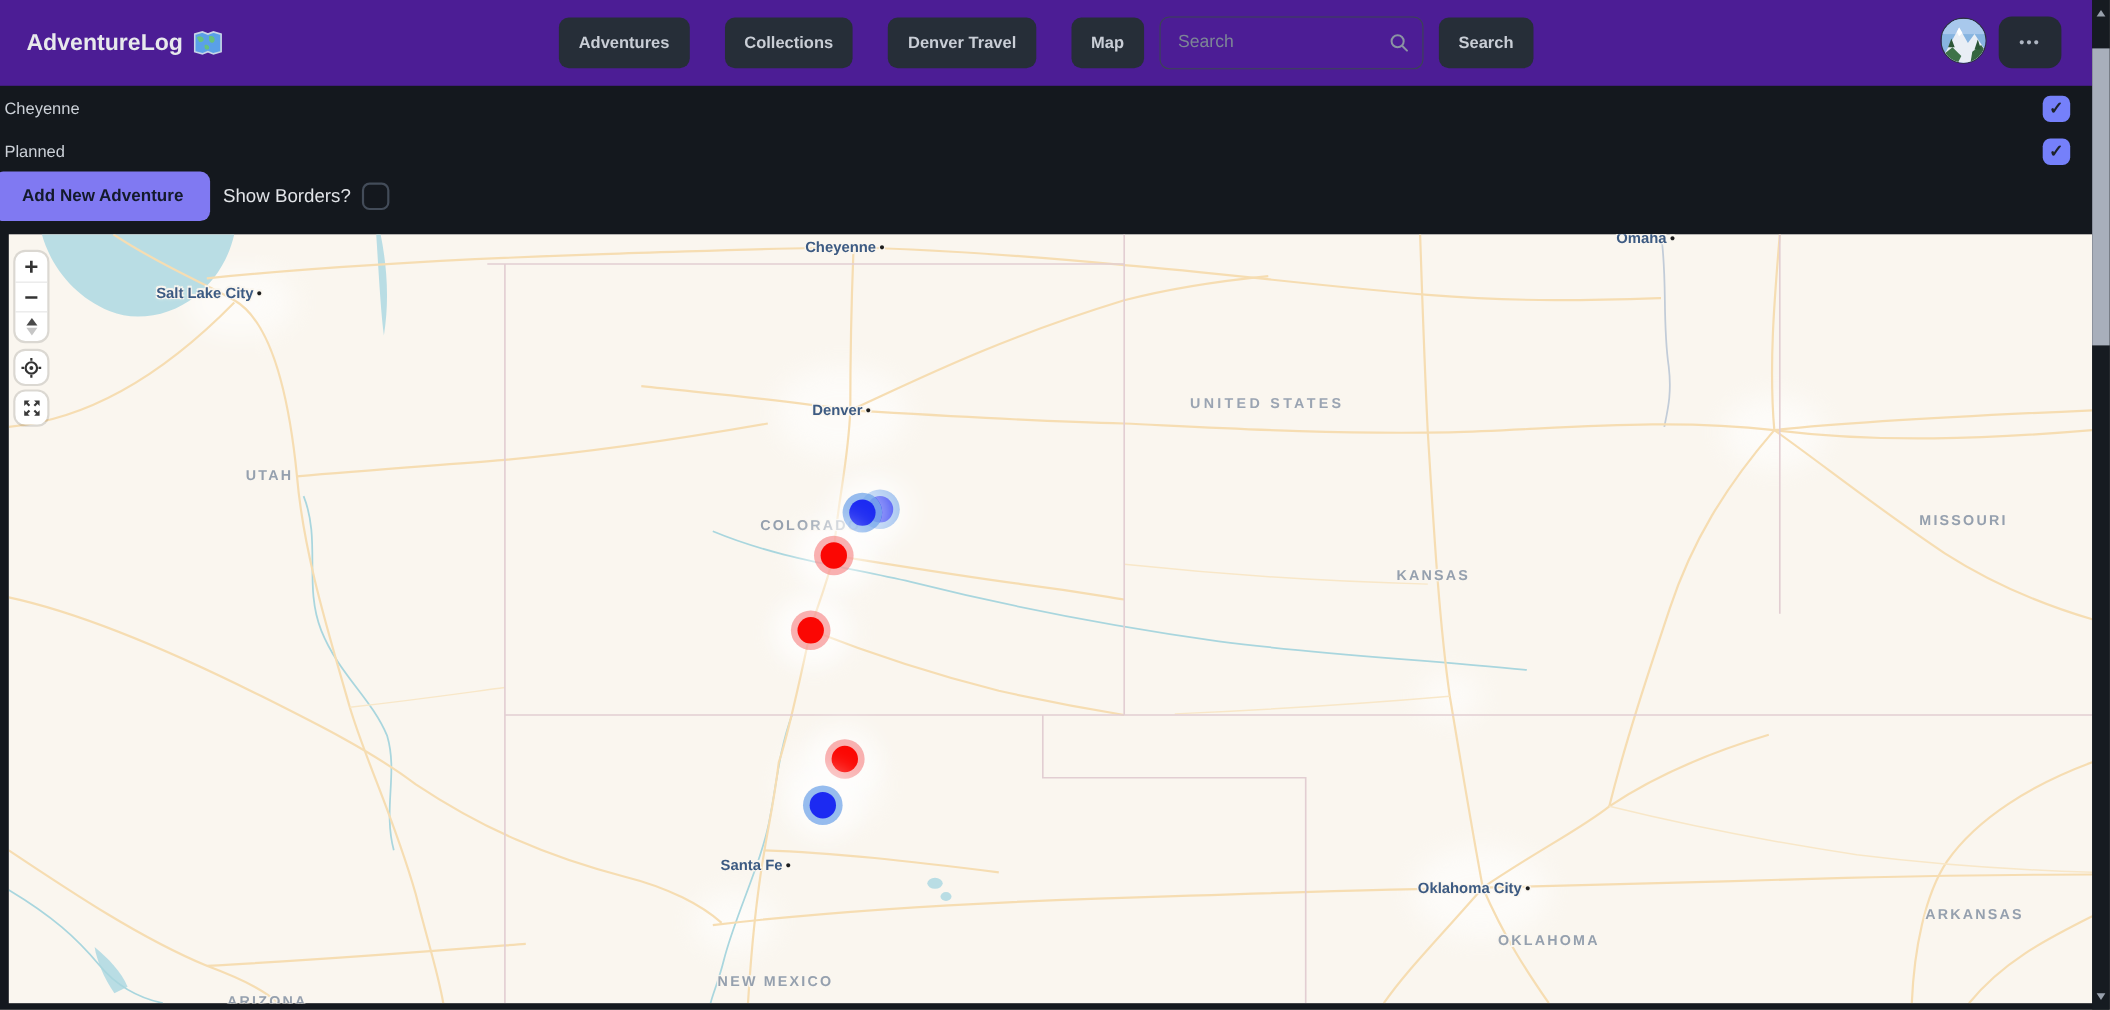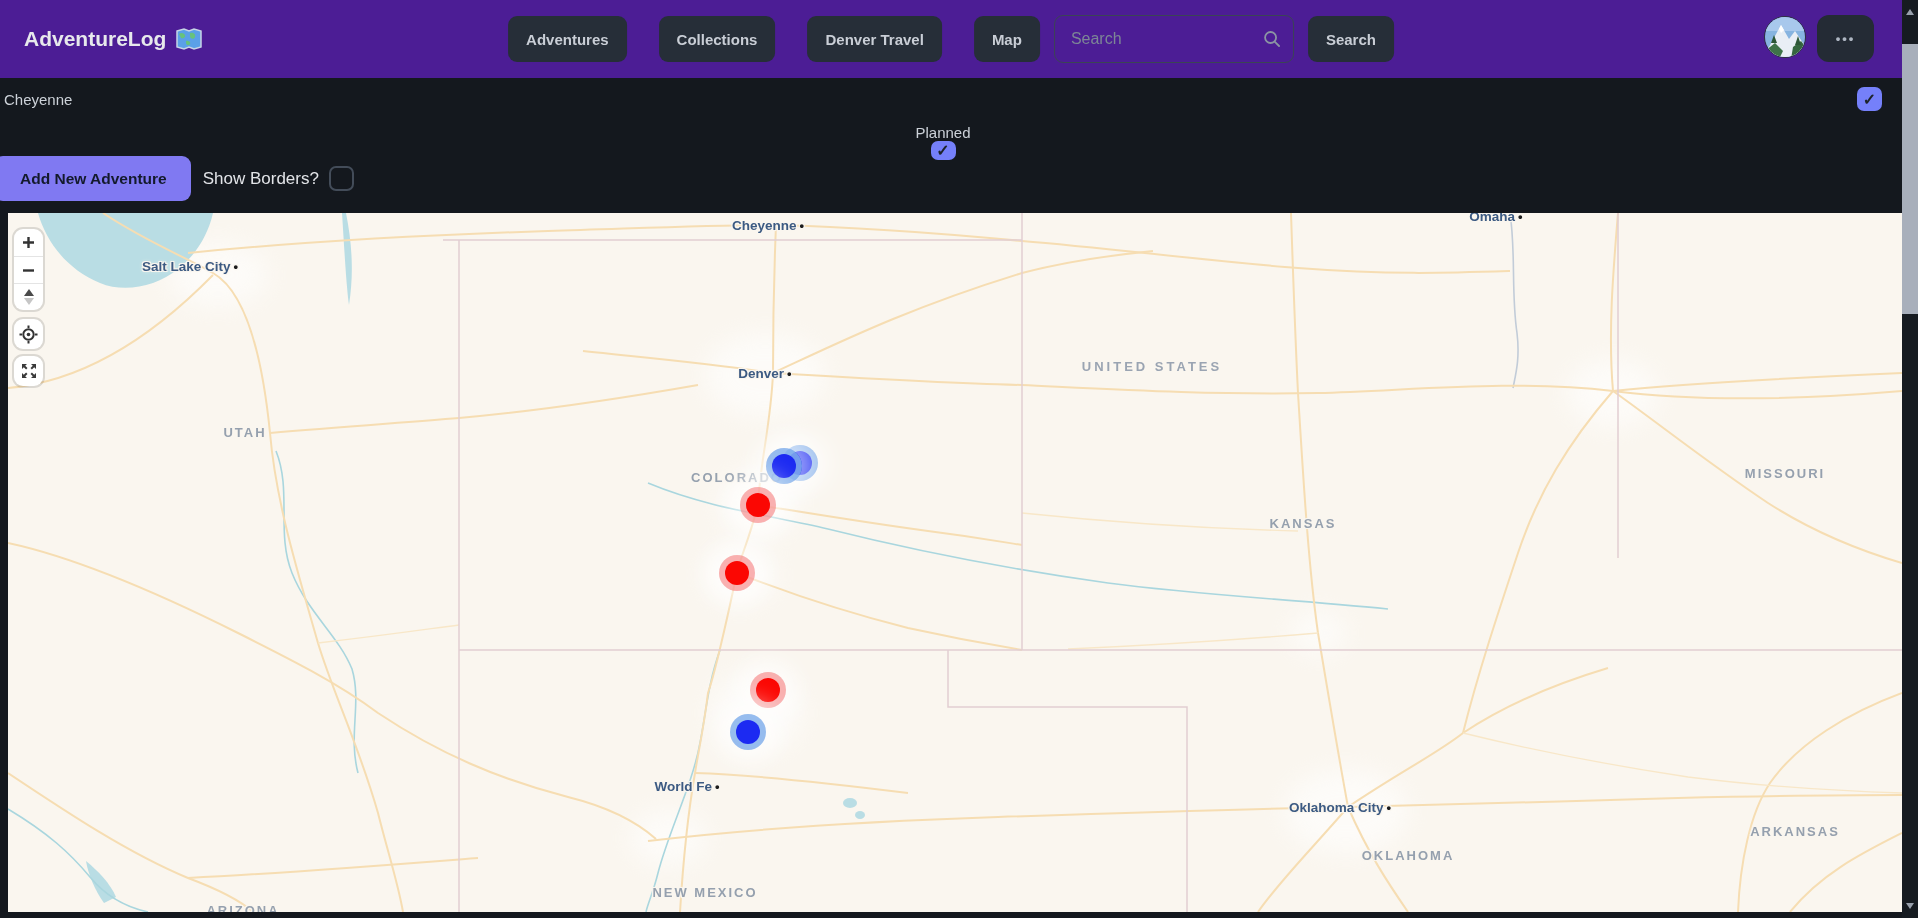--- a/index.html
+++ b/index.html
@@ -41,21 +41,21 @@
     background:#242b35; border:none; cursor:pointer; color:#aeb6c2; font-size:13px;
     letter-spacing:2px; font-weight:700;
   }
 
   
   .filter-row {
     position:absolute; left:0; width:1902px; height:28px;
     display:flex; align-items:center; justify-content:space-between;
     padding:0 20px 0 4px; color:#ccd1d8; font-size:15px;
   }
-  .row-visited { top:85px; } .row-planned { top:124px;flex-direction:column; }
+  .row-visited { top:85px; } .row-planned { top:124px; }
   .checkbox {
     width:25px; height:24px; border-radius:7px; display:flex; align-items:center; justify-content:center;
     cursor:pointer; font-size:16px; font-weight:900; color:#1d232a;
   }
   .checkbox.checked { background:#7580fa; }
   .checkbox.unchecked { background:transparent; border:2px solid #434c59; }
   .action-row { position:absolute; left:0; top:156px; display:flex; align-items:center; }
   .add-btn {
     margin-left:-6px; height:45px; padding:0 24px 0 26px; border:none; border-radius:9px;
     background:#8079f2; color:#131a2c; font-family:inherit; font-size:15.5px; font-weight:700; cursor:pointer;
@@ -254,21 +254,21 @@
       <div class="map-label lbl-state" style="left: 1295px; top: 310px;"><span>KANSAS</span></div>
       <div class="map-label lbl-state" style="left: 1777px; top: 260px;"><span>MISSOURI</span></div>
       <div class="map-label lbl-state" style="left: 697px; top: 679px;"><span>NEW MEXICO</span></div>
       <div class="map-label lbl-state" style="left: 235px; top: 697px;"><span>ARIZONA</span></div>
       <div class="map-label lbl-state" style="left: 1400px; top: 642px;"><span>OKLAHOMA</span></div>
       <div class="map-label lbl-state" style="left: 1787px; top: 618px;"><span>ARKANSAS</span></div>
       <div class="map-label lbl-city" style="left: 182px; top: 53px;"><span>Salt Lake City</span><span class="dot">•</span></div>
       <div class="map-label lbl-city" style="left: 760px; top: 12px;"><span>Cheyenne</span><span class="dot">•</span></div>
       <div class="map-label lbl-city" style="left: 1488px; top: 3px;"><span>Omaha</span><span class="dot">•</span></div>
       <div class="map-label lbl-city" style="left: 757px; top: 160px;"><span>Denver</span><span class="dot">•</span></div>
-      <div class="map-label lbl-city" style="left: 679px; top: 573px;"><span>World Fe</span><span class="dot">•</span></div>
+      <div class="map-label lbl-city" style="left: 679px; top: 573px;"><span>Santa Fe</span><span class="dot">•</span></div>
       <div class="map-label lbl-city" style="left: 1332px; top: 594px;"><span>Oklahoma City</span><span class="dot">•</span></div>
     </div>
   <div id="map-markers">
       <div class="marker planned" style="left: 792px; top: 250px;">
         <div class="core"></div>
       </div>
       <div class="marker planned" style="left: 776px; top: 253px;">
         <div class="core"></div>
       </div>
       <div class="marker visited" style="left: 750px; top: 292px;">

